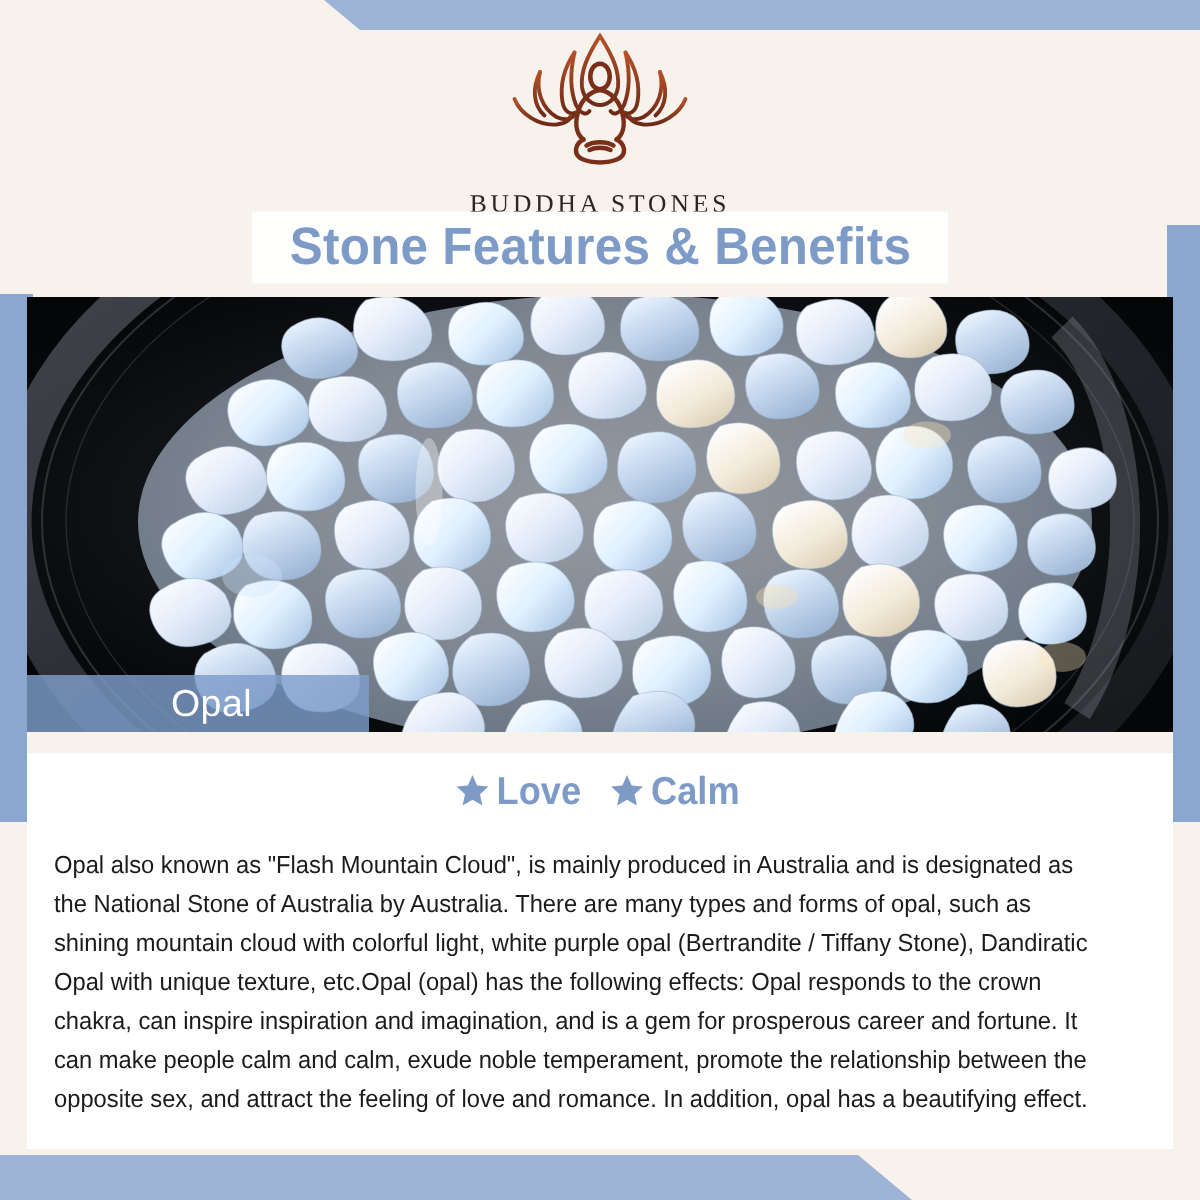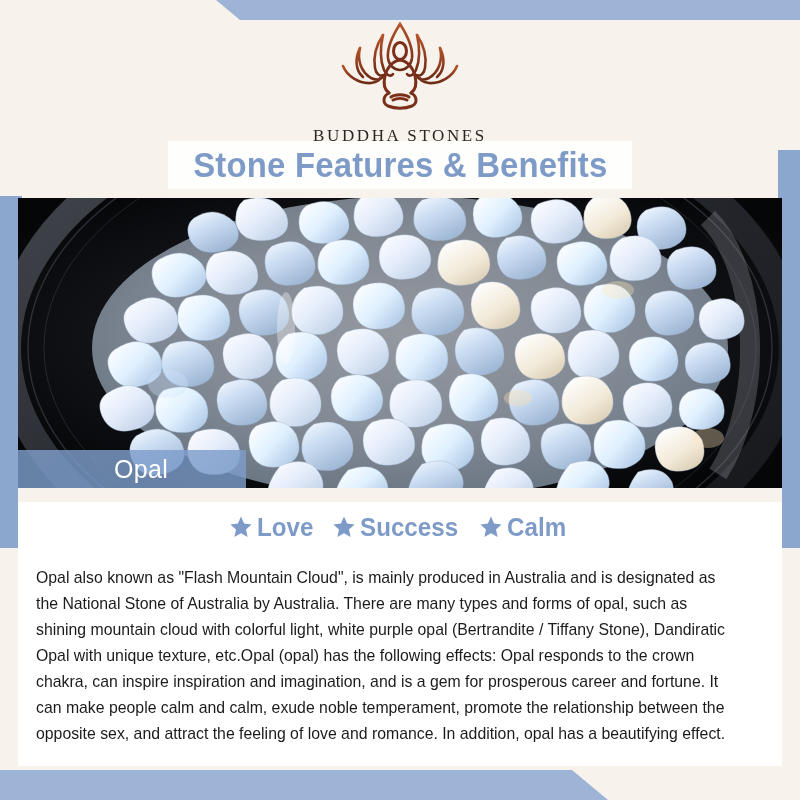--- a/index.html
+++ b/index.html
@@ -414,26 +414,20 @@
       <div class="benefit">
         <svg class="star" viewBox="0 0 24 24">
           <polygon fill="#7e9bc8" points="12,1.6 15.1,8.6 22.6,9.4 17,14.5 18.6,22 12,18.2 5.4,22 7,14.5 1.4,9.4 8.9,8.6"></polygon>
         </svg>
         <span class="benefit-label">Love</span>
       </div>
       <div class="benefit">
         <svg class="star" viewBox="0 0 24 24">
           <polygon fill="#7e9bc8" points="12,1.6 15.1,8.6 22.6,9.4 17,14.5 18.6,22 12,18.2 5.4,22 7,14.5 1.4,9.4 8.9,8.6"></polygon>
         </svg>
-        <span class="benefit-label">Success</span>
-      </div>
-      <div class="benefit">
-        <svg class="star" viewBox="0 0 24 24">
-          <polygon fill="#7e9bc8" points="12,1.6 15.1,8.6 22.6,9.4 17,14.5 18.6,22 12,18.2 5.4,22 7,14.5 1.4,9.4 8.9,8.6"></polygon>
-        </svg>
         <span class="benefit-label">Calm</span>
       </div>
     </div>
 
     <div class="body-copy">Opal also known as "Flash Mountain Cloud", is mainly produced in Australia and is designated as the National Stone of Australia by Australia. There are many types and forms of opal, such as shining mountain cloud with colorful light, white purple opal (Bertrandite / Tiffany Stone), Dandiratic Opal with unique texture, etc.Opal (opal) has the following effects: Opal responds to the crown chakra, can inspire inspiration and imagination, and is a gem for prosperous career and fortune. It can make people calm and calm, exude noble temperament, promote the relationship between the opposite sex, and attract the feeling of love and romance. In addition, opal has a beautifying effect.</div>
   </div>
 
   <div class="bottom-band">
     <svg width="800" height="30" viewBox="0 0 800 30" preserveAspectRatio="none">
       <polygon points="0,0 572,0 608,30 0,30" fill="#9db4d6"></polygon>

